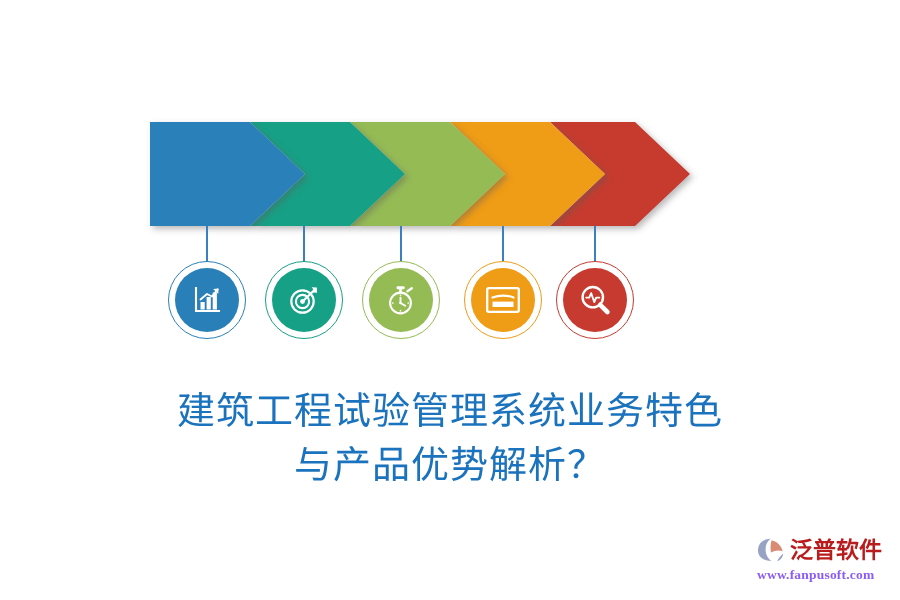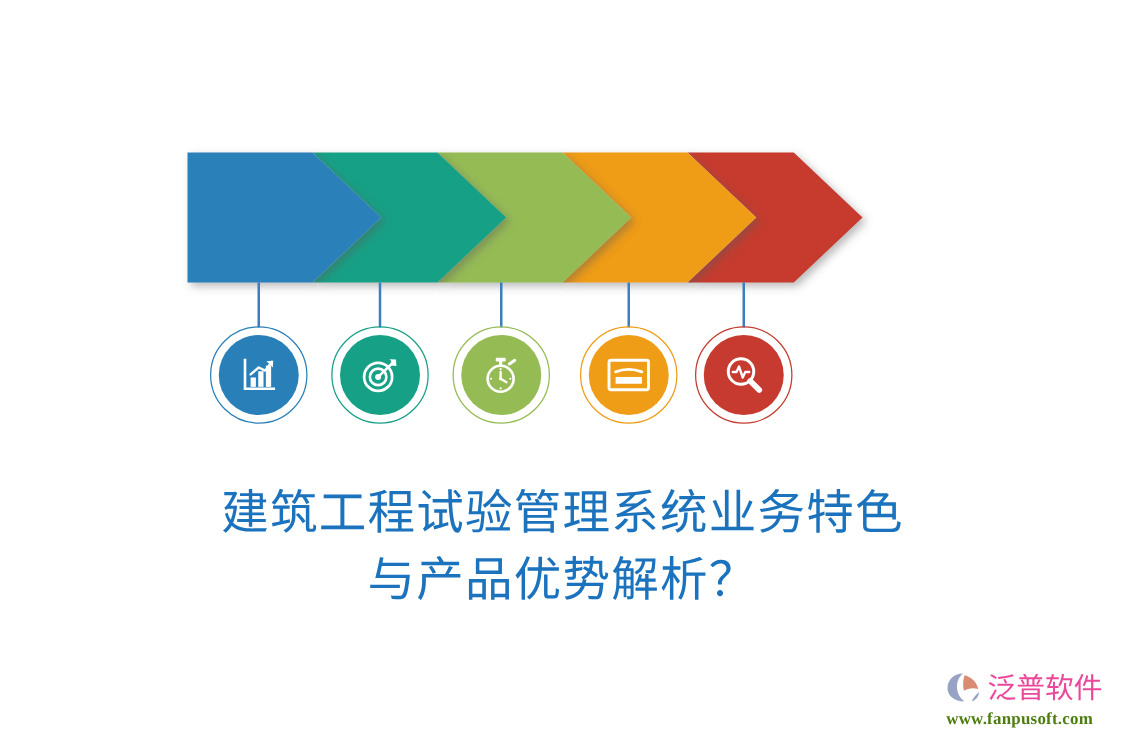--- a/index.html
+++ b/index.html
@@ -106,29 +106,29 @@
   #wm-row {
     display: flex;
     align-items: center;
     gap: 4px;
     height: 32px;
   }
 
   #wm-mark { width: 30px; height: 26px; display: block; }
 
   #wm-name {
-    color: #ec4899;
+    color: #b91c1c;
     font-size: 23px;
-    font-weight: 400;
+    font-weight: 700;
     letter-spacing: 0px;
     line-height: 1;
   }
 
   #wm-url {
-    color: #4d7c0f;
+    color: #8b5cf6;
     font-size: 13.5px;
     font-weight: 700;
     letter-spacing: 0.2px;
     margin-top: 1px;
     margin-left: 1px;
     font-family: "Liberation Serif", "DejaVu Serif", serif;
   }
 </style>
 </head>
 <body>

